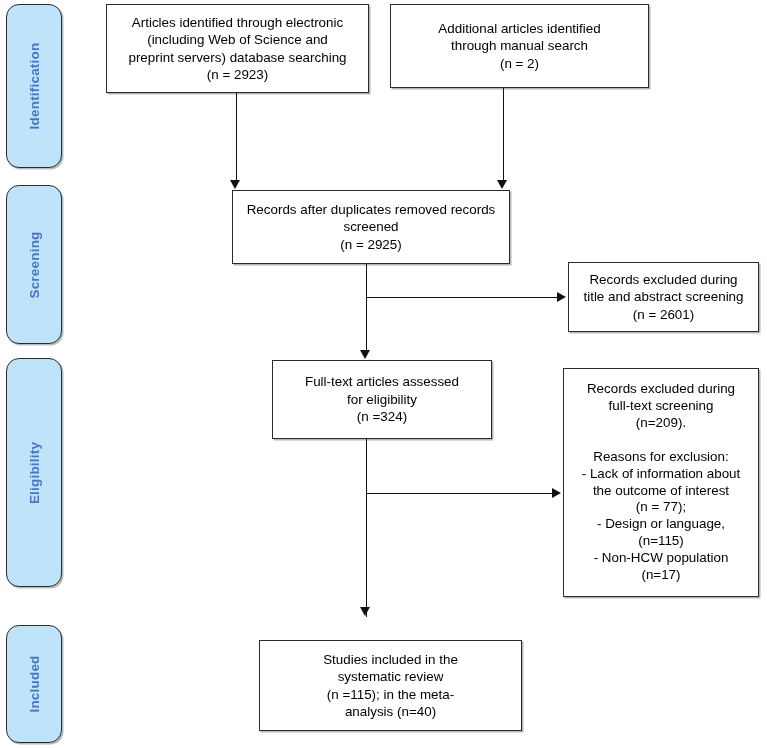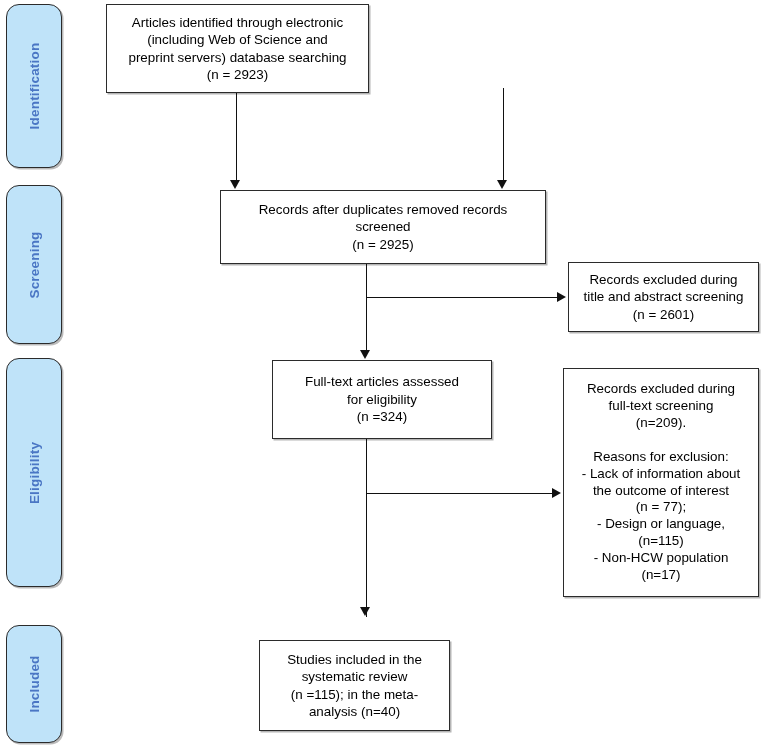--- a/index.html
+++ b/index.html
@@ -109,22 +109,27 @@
     <span class="stage-label">Included</span>
   </div>
 
   <div class="node" style="left:106px; top:4px; width:263px; height:89px;">
     <div class="node-text">Articles identified through electronic
 (including Web of Science and
 preprint servers) database searching
 (n = 2923)</div>
   </div>
 
+  <div class="node" style="left:390px; top:4px; width:259px; height:84px;">
+    <div class="node-text">Additional articles identified
+through manual search
+(n = 2)</div>
+  </div>
 
-  <div class="node" style="left:220px; top:190px; width:326px; height:74px;">
+  <div class="node" style="left:232px; top:190px; width:278px; height:74px;">
     <div class="node-text">Records after duplicates removed records
 screened
 (n = 2925)</div>
   </div>
 
   <div class="node" style="left:568px; top:262px; width:191px; height:70px;">
     <div class="node-text">Records excluded during
 title and abstract screening
 (n = 2601)</div>
   </div>
@@ -143,21 +148,21 @@
 Reasons for exclusion:
 - Lack of information about
 the outcome of interest
 (n = 77);
 - Design or language,
 (n=115)
 - Non-HCW population
 (n=17)</div>
   </div>
 
-  <div class="node" style="left:259px; top:640px; width:191px; height:91px;">
+  <div class="node" style="left:259px; top:640px; width:263px; height:91px;">
     <div class="node-text">Studies included in the
 systematic review
 (n =115); in the meta-
 analysis (n=40)</div>
   </div>
 
   <div class="vline" style="left:236px; top:93px; height:88px;"></div>
   <div class="arrow-down" style="left:230px; top:180px;"></div>
 
   <div class="vline" style="left:503px; top:88px; height:93px;"></div>

